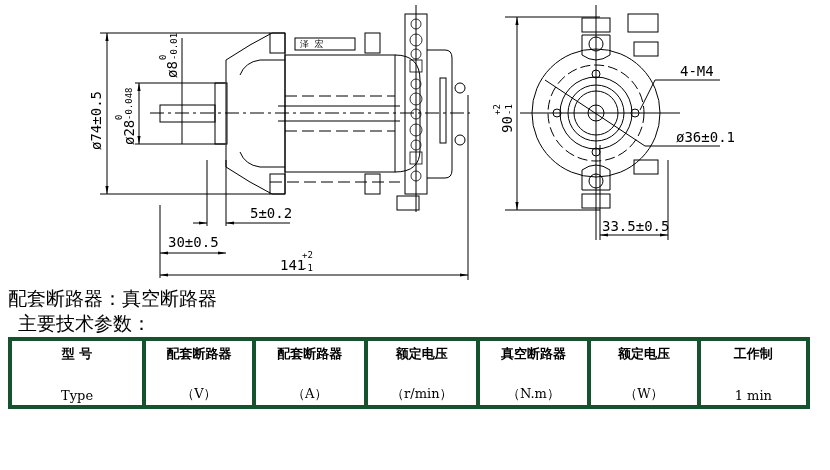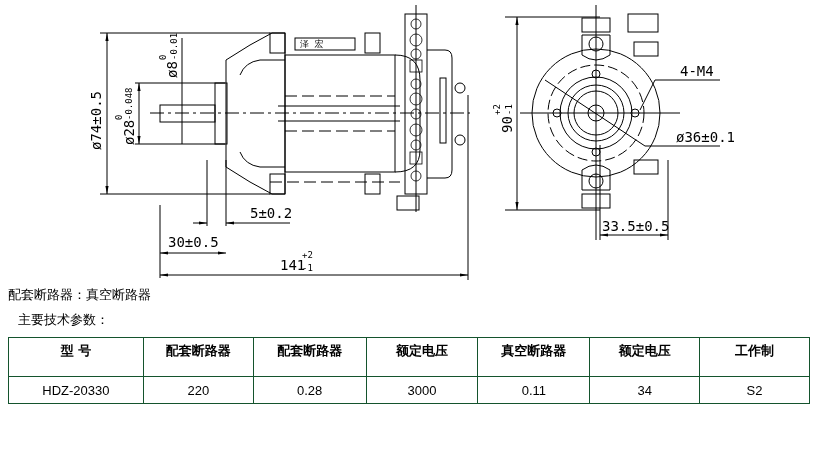--- a/index.html
+++ b/index.html
@@ -1,23 +1,23 @@
 <!DOCTYPE html>
 <html><head>
 <meta charset="utf-8">
 <style>
   html, body { margin: 0; padding: 0; background: #ffffff; }
   body { width: 830px; height: 470px; position: relative; overflow: hidden; font-family: "DejaVu Sans", sans-serif; color: #000; }
   #drawing { position: absolute; left: 0; top: 0; width: 830px; height: 285px; }
   .dim-text { font-family: "DejaVu Sans Mono", monospace; fill: #000; }
-  .note { position: absolute; left: 8px; font-size: 13px; color: #000; }
+  .note { position: absolute; left: 8px; font-size: 19px; color: #000; }
   #note1 { top: 286px; }
   #note2 { top: 311px; margin-left: 10px; }
   table.spec { position: absolute; left: 8px; top: 337px; width: 802px; border-collapse: collapse; border: 1.5px solid #333; }
-  table.spec td { border: 1px solid #14532d; text-align: center; padding: 0; font-size: 13px; }
+  table.spec td { border: 4px solid #14532d; text-align: center; padding: 0; font-size: 13px; }
   .hdr-cn { height: 34px; vertical-align: top; padding-top: 4px !important; font-weight: bold; font-size: 13px; }
   .hdr-unit { height: 24px; vertical-align: bottom; font-family: "DejaVu Serif", serif; font-size: 12px; padding-bottom: 2px !important; }
   tr.hdr-top td { border-bottom: none; }
   tr.hdr-bot td { border-top: none; }
   tr.data-row td { height: 26px; font-family: "Liberation Sans", sans-serif; font-size: 13px; }
 </style>
 </head>
 <body>
 
 <svg id="drawing" viewBox="0 0 830 285" xmlns="http://www.w3.org/2000/svg">
@@ -167,23 +167,23 @@
   <tbody>
       <tr class="hdr-top">
     <td class="hdr-cn">型  号</td>
     <td class="hdr-cn">配套断路器</td>
     <td class="hdr-cn">配套断路器</td>
     <td class="hdr-cn">额定电压</td>
     <td class="hdr-cn">真空断路器</td>
     <td class="hdr-cn">额定电压</td>
     <td class="hdr-cn">工作制</td>
   </tr>
-  <tr class="data-row">
-    <td>HDZ-20330</td>
-    <td>220</td>
-    <td>0.28</td>
-    <td>3000</td>
-    <td>0.11</td>
-    <td>34</td>
-    <td>S2</td>
+  <tr class="hdr-bot">
+    <td class="hdr-unit">Type</td>
+    <td class="hdr-unit">（V）</td>
+    <td class="hdr-unit">（A）</td>
+    <td class="hdr-unit">（r/min）</td>
+    <td class="hdr-unit">（N.m）</td>
+    <td class="hdr-unit">（W）</td>
+    <td class="hdr-unit">1 min</td>
   </tr>
 </tbody>
   </table>
 
 </body></html>

